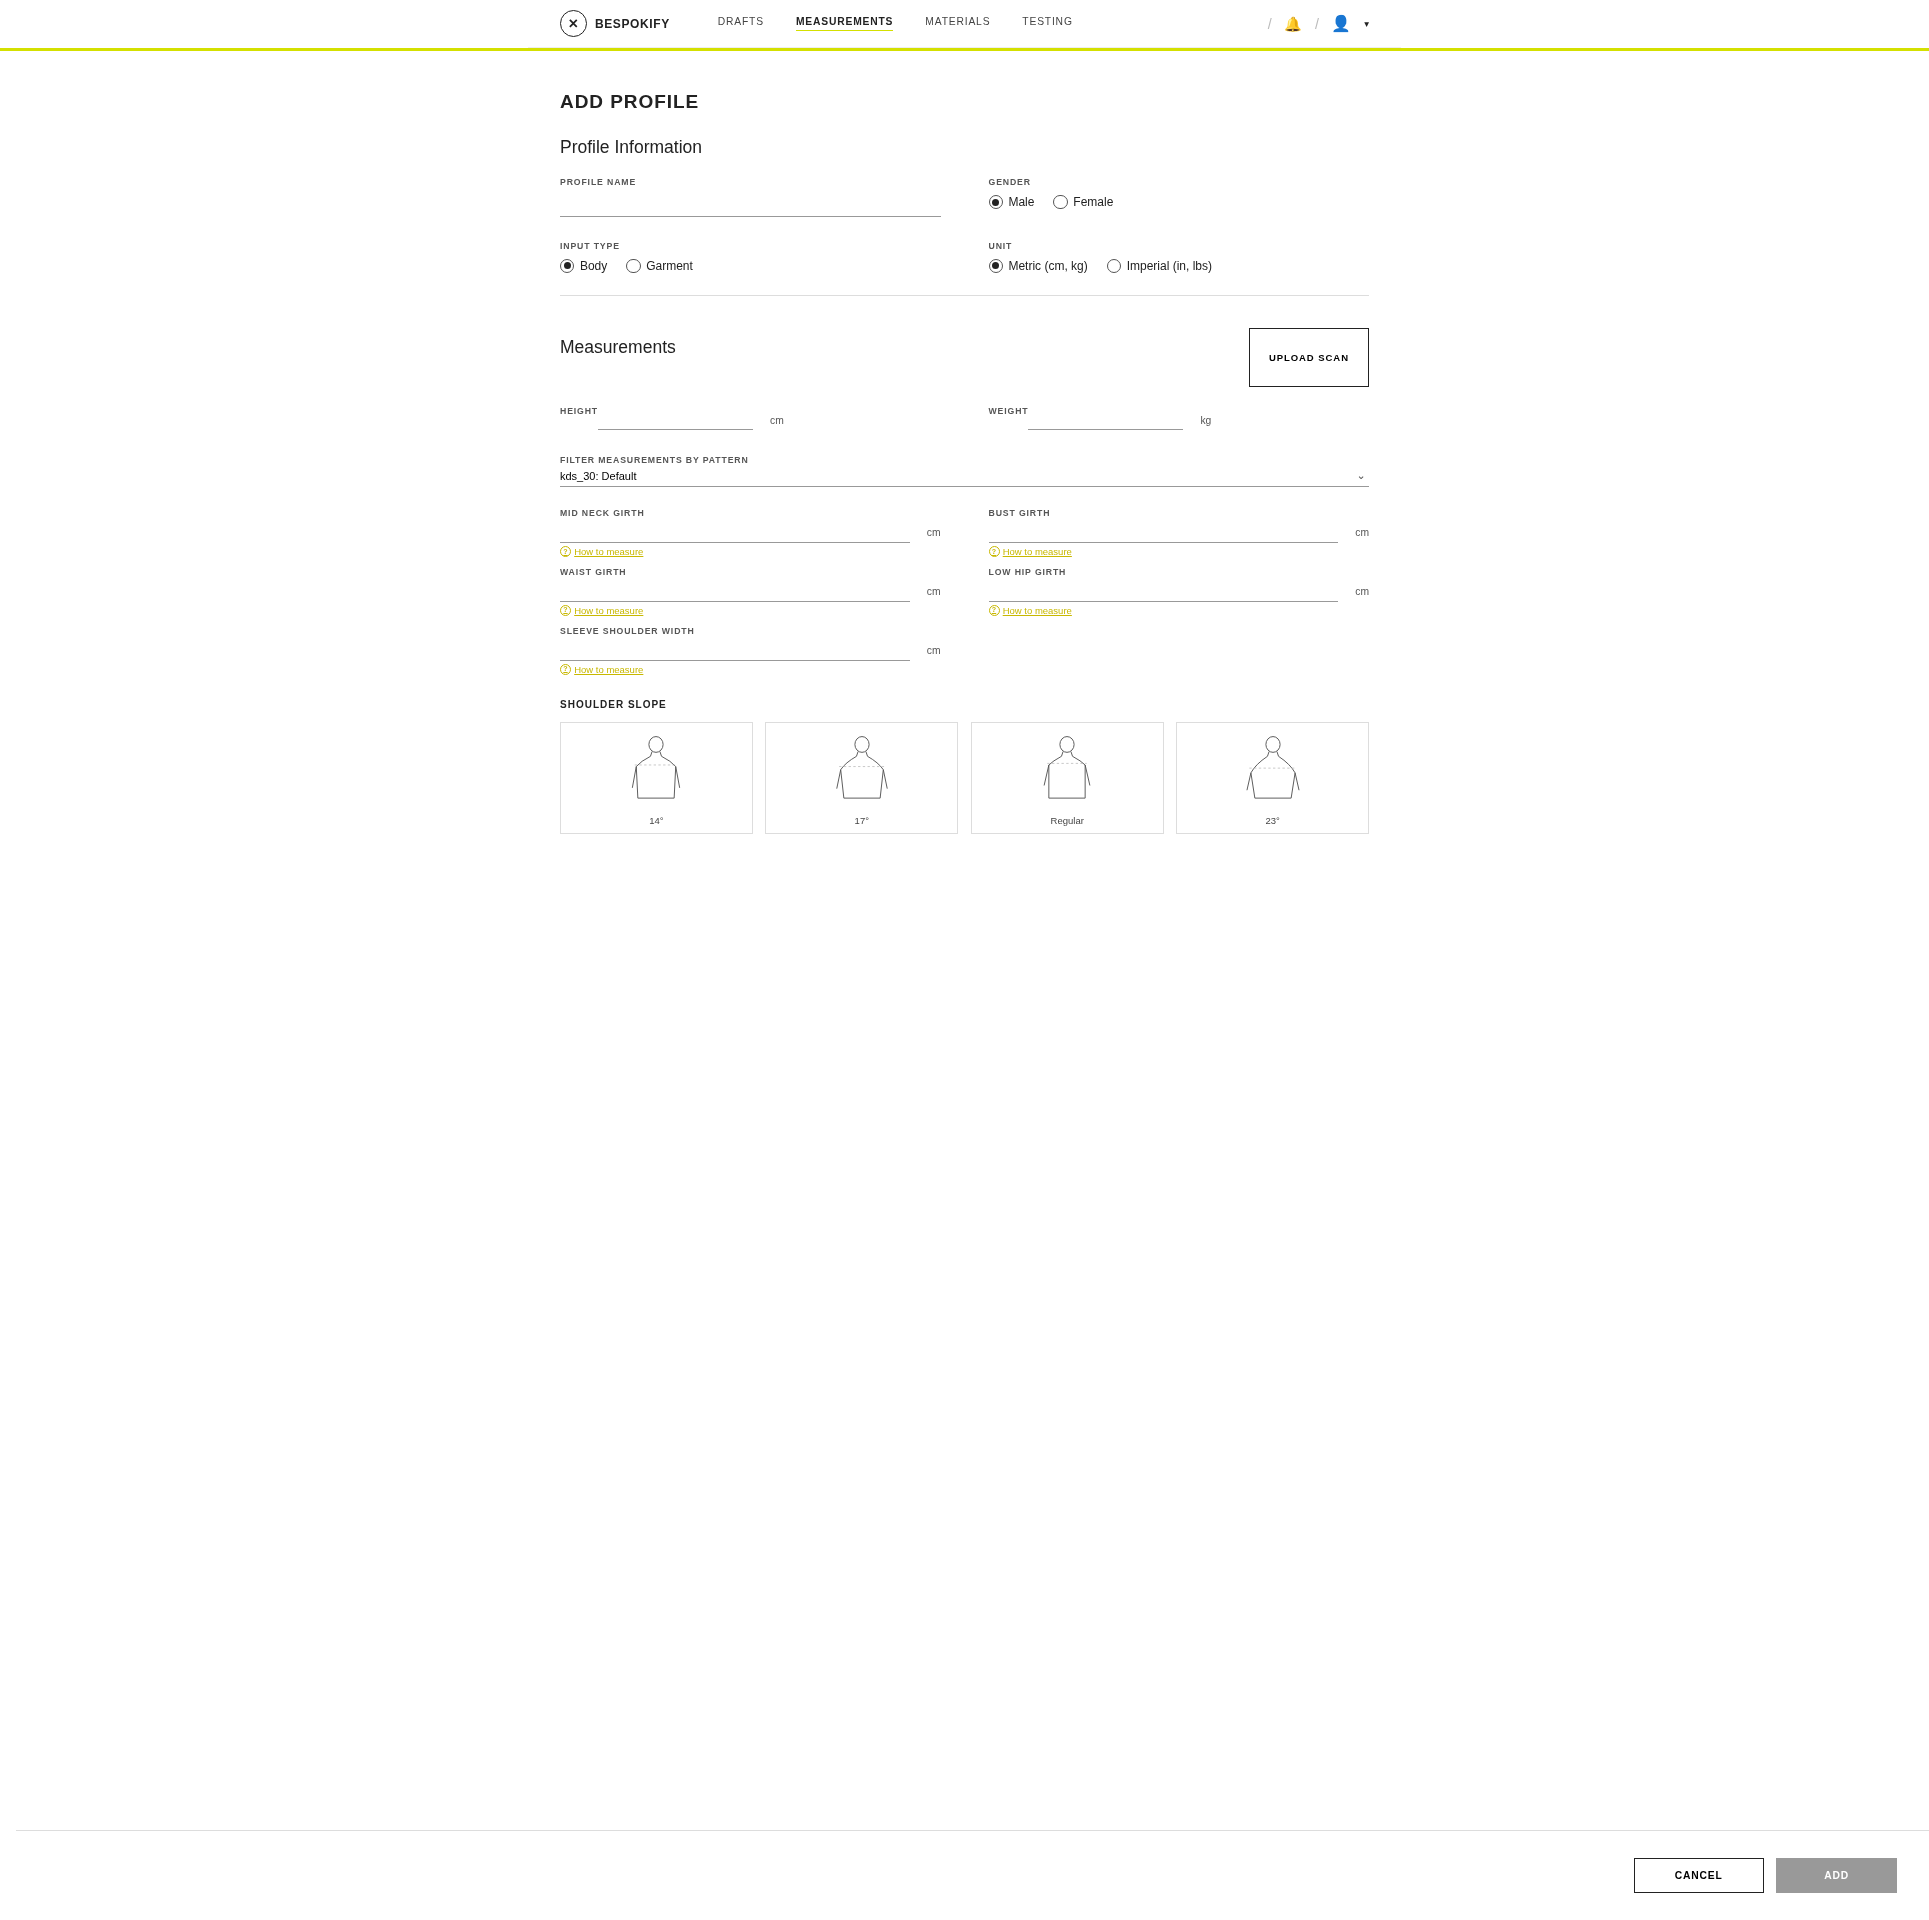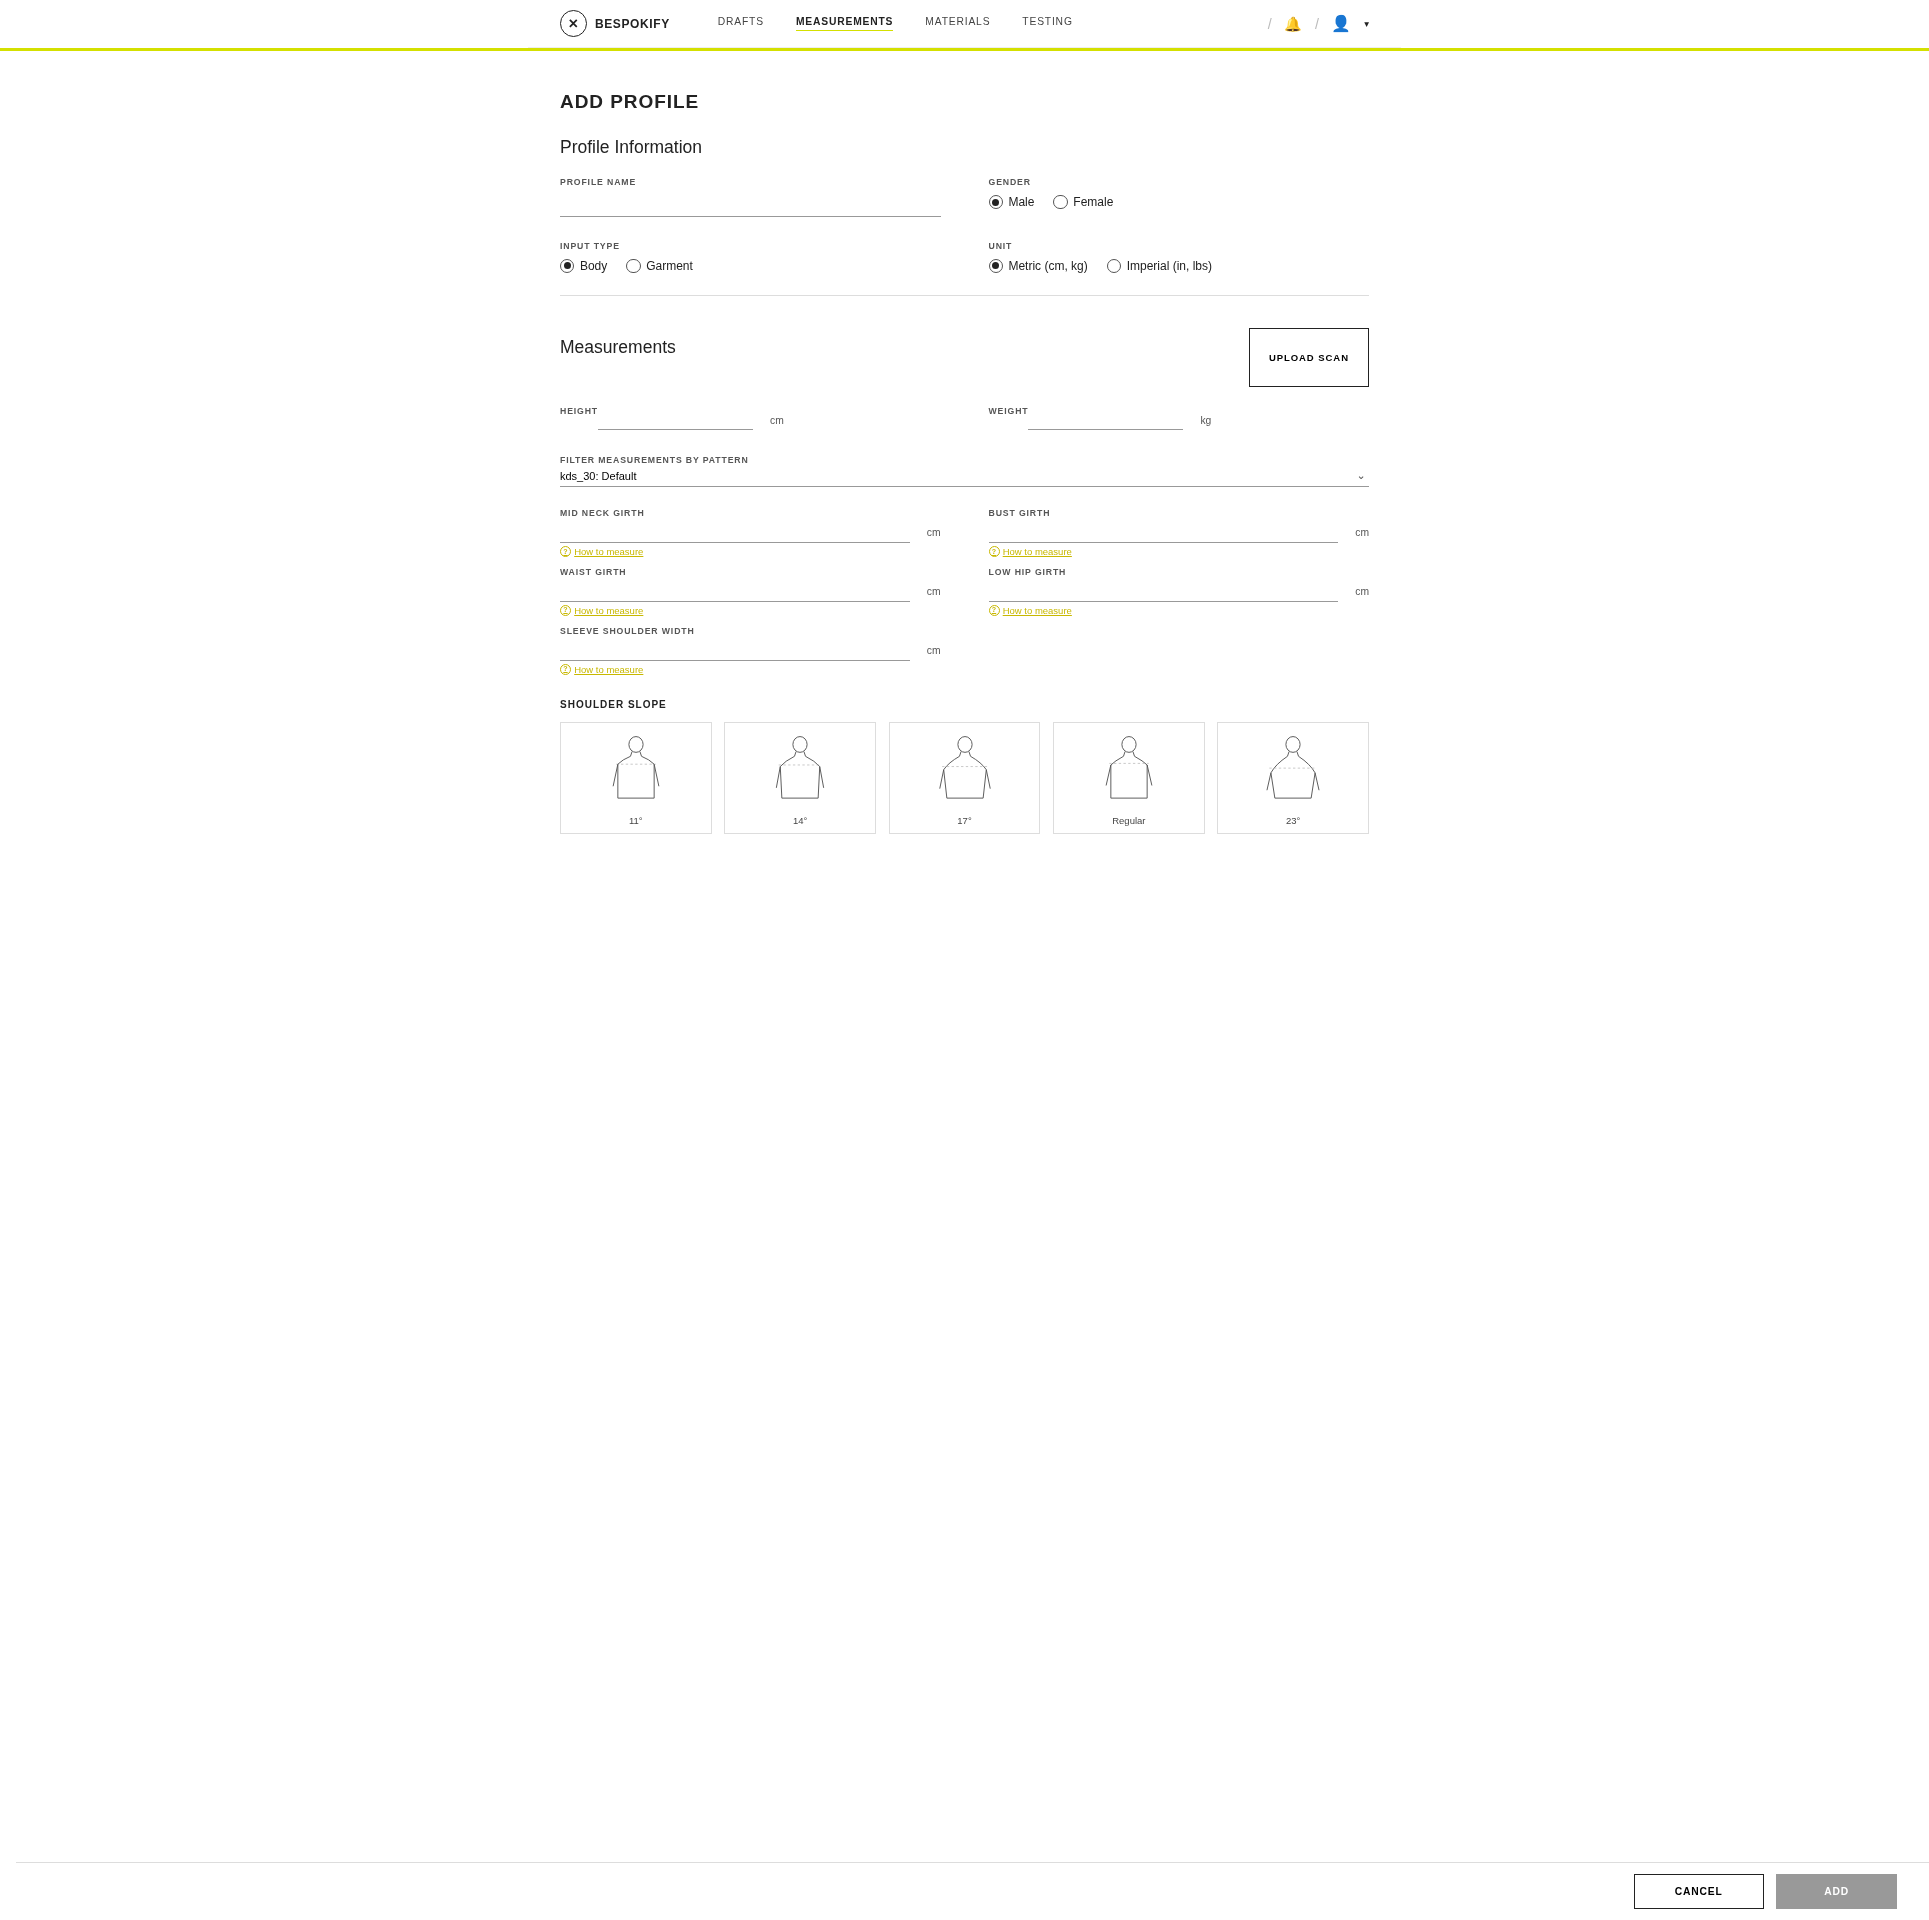--- a/index.html
+++ b/index.html
@@ -48,21 +48,21 @@
 
     
     .shoulder-section { margin-top: 24px; }
     .shoulder-label { font-size: 10px; font-weight: 700; letter-spacing: 0.1em; text-transform: uppercase; margin-bottom: 12.7px; }
     .shoulder-options { display: flex; gap: 12.7px; }
     .shoulder-option { flex: 1; border: 0.8px solid #ddd; padding: 8px 4.8px 6.4px; cursor: pointer; display: flex; flex-direction: column; align-items: center; }
     .shoulder-figure { width: 100%; height: 79px; display: flex; align-items: center; justify-content: center; }
     .shoulder-angle { font-size: 9.5px; color: #444; margin-top: 4.8px; }
 
     
-    .footer-bar { position: fixed; bottom: 0; left: 16px; right: 0; background: #fff; border-top: 0.8px solid #ddd; display: flex; justify-content: flex-end; padding: 11px 32px; gap: 12.7px; z-index: 100; }
+    .footer-bar { position: fixed; bottom: 0; left: 16px; right: 0; background: #fff; border-top: 0.8px solid #ddd; display: flex; justify-content: flex-end; padding: 27px 32px; gap: 12.7px; z-index: 100; }
     .btn-cancel { border: 1.6px solid #222; background: #fff; padding: 11px 40px; font-size: 10.3px; font-weight: 700; letter-spacing: 0.08em; text-transform: uppercase; cursor: pointer; }
     .btn-add { border: none; background: #999; color: #fff; padding: 11px 48px; font-size: 10.3px; font-weight: 700; letter-spacing: 0.08em; text-transform: uppercase; cursor: pointer; }
 
     
     .figure-svg { width: 56px; height: 71px; }
     .slash-icon { font-size: 14.3px; color: #bbb; }
   </style>
 </head>
 <body>
 
@@ -237,40 +237,20 @@
       <div class="how-to">
         <div class="how-to-icon">?</div>
         <span>How to measure</span>
       </div>
     </div>
 
     <div class="shoulder-section">
       <div class="shoulder-label">SHOULDER SLOPE</div>
       <div class="shoulder-options">
 
-        <div class="shoulder-option">
-          <div class="shoulder-figure">
-            <svg class="figure-svg" viewBox="0 0 70 90" fill="none" xmlns="http://www.w3.org/2000/svg">
-
-              <ellipse cx="35" cy="12" rx="9" ry="10" stroke="#555" stroke-width="1.2" fill="none"></ellipse>
-
-              <line x1="30" y1="21" x2="28" y2="27" stroke="#555" stroke-width="1.2"></line>
-              <line x1="40" y1="21" x2="42" y2="27" stroke="#555" stroke-width="1.2"></line>
-
-              <path d="M28 27 Q18 31 12 37 L12 80 L58 80 L58 37 Q52 31 42 27" stroke="#555" stroke-width="1.2" fill="none"></path>
-
-              <line x1="10" y1="37" x2="60" y2="37" stroke="#aaa" stroke-width="0.8" stroke-dasharray="3,3"></line>
-
-              <line x1="12" y1="37" x2="6" y2="65" stroke="#555" stroke-width="1.2"></line>
-
-              <line x1="58" y1="37" x2="64" y2="65" stroke="#555" stroke-width="1.2"></line>
-            </svg>
-          </div>
-          <span class="shoulder-angle">11°</span>
-        </div>
 
         <div class="shoulder-option">
           <div class="shoulder-figure">
             <svg class="figure-svg" viewBox="0 0 70 90" fill="none" xmlns="http://www.w3.org/2000/svg">
               <ellipse cx="35" cy="12" rx="9" ry="10" stroke="#555" stroke-width="1.2" fill="none"></ellipse>
               <line x1="30" y1="21" x2="28" y2="27" stroke="#555" stroke-width="1.2"></line>
               <line x1="40" y1="21" x2="42" y2="27" stroke="#555" stroke-width="1.2"></line>
               <path d="M28 27 Q16 33 10 40 L12 80 L58 80 L60 40 Q54 33 42 27" stroke="#555" stroke-width="1.2" fill="none"></path>
               <line x1="8" y1="38" x2="62" y2="38" stroke="#aaa" stroke-width="0.8" stroke-dasharray="3,3"></line>
               <line x1="10" y1="40" x2="5" y2="67" stroke="#555" stroke-width="1.2"></line>

